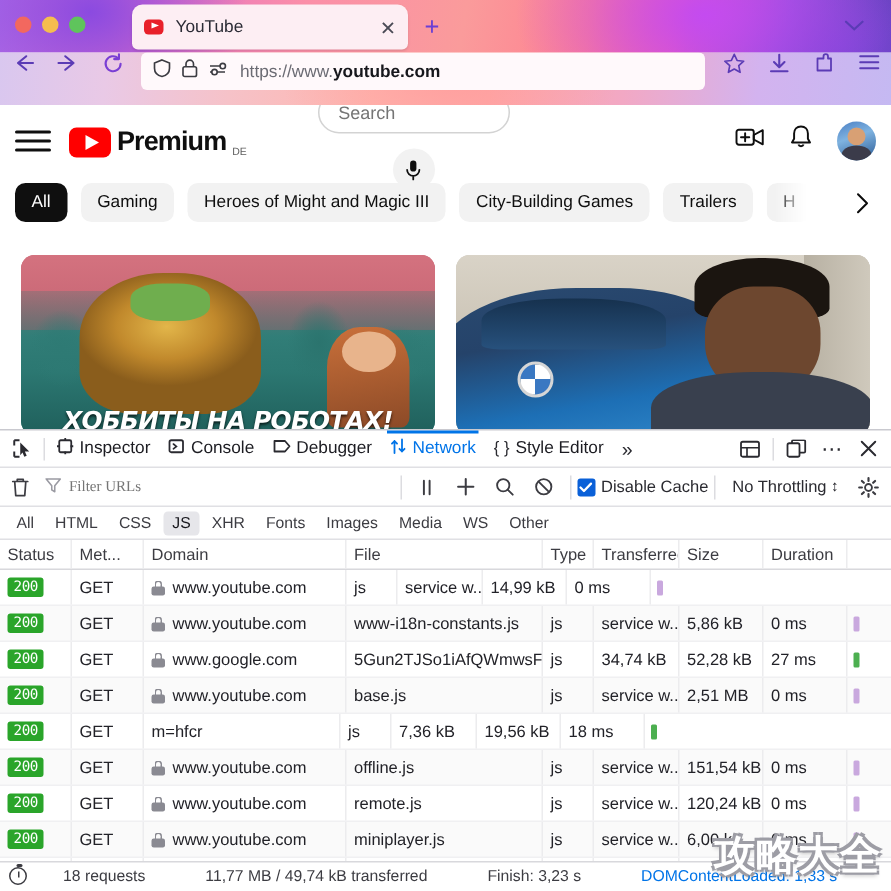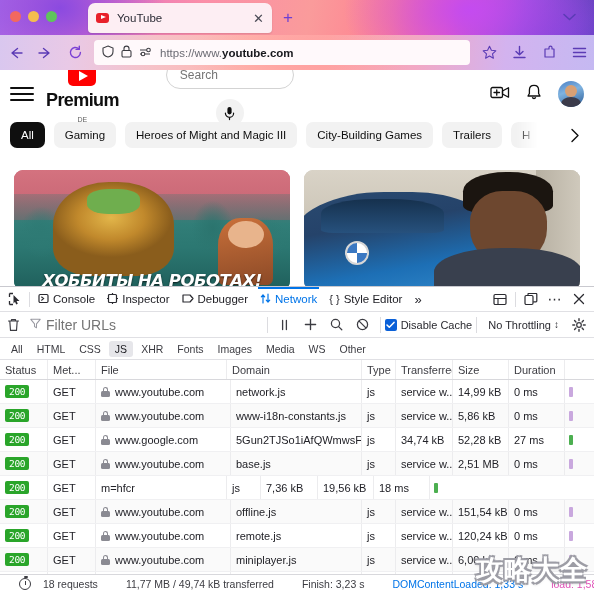--- a/index.html
+++ b/index.html
@@ -36,41 +36,41 @@
   .tab-fav { width:14px; height:11px; position:relative; flex:0 0 auto; }
   .tab-fav .yt { position:absolute; left:0; top:0; width:13px; height:10px; background:#e8202a; border-radius:3px; }
   .tab-fav .yt:after { content:""; position:absolute; left:4.5px; top:2.4px; border-left:5px solid #fff; border-top:2.6px solid transparent; border-bottom:2.6px solid transparent; }
   .tab-title { font-size:11.5px; color:#2b2b35; flex:1; white-space:nowrap; overflow:hidden; }
   .tab-close { font-size:13px; color:#4a4a55; line-height:1; cursor:pointer; }
 
   .tab-new { position:absolute; left:283px; top:9px; font-size:17px; color:#6b3fd4; line-height:1; font-weight:300; }
   .tab-chevron { position:absolute; right:18px; top:9px; font-size:13px; color:#5b3bb5; }
 
   .navbar {
-    height:35px; display:flex; align-items:center; gap:0; position:relative; overflow:hidden;
+    height:35px; display:flex; align-items:flex-start; gap:0; position:relative; overflow:hidden;
     background:
       radial-gradient(ellipse 150px 60px at 300px 20px, rgba(255,150,150,.55) 0%, rgba(255,150,150,0) 75%),
       linear-gradient(95deg,#d9c7ef 0%, #e9c9e6 12%, #f6c2c8 26%, #ffb5ae 42%, #ffa9a8 55%, #f2a8c4 70%, #d3b3ef 85%, #c5b9f2 100%);
   }
   .nav-ico { width:30px; display:flex; align-items:center; justify-content:center; color:#5b3bb5; }
   .nav-ico svg { display:block; }
 
   .urlbar {
     flex:1; height:25px; margin:0 4px; background:#fff9fb; border-radius:4px;
     display:flex; align-items:center; gap:7px; padding:0 8px;
   }
   .url-text { font-size:11.5px; color:#6b6b73; white-space:nowrap; }
   .url-text b { color:#17171c; font-weight:700; }
 
   
   .page { background:#fff; height:216px; position:relative; overflow:hidden; }
   .yt-head { height:48px; display:flex; align-items:center; padding:0 10px; }
   .hamburger { width:24px; height:18px; display:flex; flex-direction:column; justify-content:space-between; padding:2px 0; margin-right:12px; cursor:pointer; }
   .hamburger span { display:block; height:1.6px; background:#0f0f0f; border-radius:1px; }
-  .yt-logo { display:flex; align-items:center; gap:4px;flex-direction:column; }
+  .yt-logo { display:flex; align-items:flex-end; gap:4px; }
   .yt-logo .play { width:28px; height:20px; background:#ff0000; border-radius:5px; position:relative; margin-top:1px; }
   .yt-logo .play:after { content:""; position:absolute; left:10.5px; top:5px; border-left:9px solid #fff; border-top:5px solid transparent; border-bottom:5px solid transparent; }
   .yt-logo .word { font-size:18px; font-weight:700; color:#0f0f0f; letter-spacing:-0.6px; line-height:21px; }
   .yt-logo .cc { font-size:7px; color:#606060; margin-top:1px; }
 
   .yt-search { margin-left:47px; display:flex; align-items:center; gap:10px;flex-direction:column; }
   .search-box { display:flex; width:128px; height:28px; border:1px solid #d3d3d3; border-radius:16px; overflow:hidden; }
   .search-input { flex:1; border:none; outline:none; font-size:12px; color:#888; padding-left:13px; background:transparent; font-family:"Liberation Sans",sans-serif; }
   .mic-btn { width:28px; height:28px; border-radius:50%; background:#f2f2f2; display:flex; align-items:center; justify-content:center; cursor:pointer; }
 
@@ -135,21 +135,21 @@
   .dt-tab { display:flex; align-items:center; gap:4px; padding:0 6px; height:25px; cursor:pointer; position:relative; }
   .dt-tab.active { color:#0074e8; }
   .dt-tab.active:before { content:""; position:absolute; left:4px; right:4px; top:0; height:2px; background:#0074e8; }
   .dt-more { padding:0 6px; font-size:13px; color:#2a2a30; cursor:pointer; }
   .dt-right { margin-left:auto; display:flex; align-items:center; gap:2px; padding-right:4px; }
   .dt-rbtn { width:22px; height:22px; display:flex; align-items:center; justify-content:center; cursor:pointer; color:#2a2a30; }
 
   .dt-toolbar { height:26px; display:flex; align-items:center; border-bottom:1px solid #e0e0e4; font-size:11px; color:#2a2a30; }
   .tb-btn { width:26px; height:26px; display:flex; align-items:center; justify-content:center; cursor:pointer; }
   .filter-wrap { flex:1; display:flex; align-items:center; gap:5px; padding-left:4px; }
-  .filter-input { border:none; outline:none; font-size:14px; color:#3c3c42; background:transparent; width:100%; font-family:Liberation Sans, sans-serif; }
+  .filter-input { border:none; outline:none; font-size:10px; color:#3c3c42; background:transparent; width:100%; font-family:Liberation Serif, serif; }
   .tb-sep { width:1px; height:16px; background:#dcdce0; margin:0 4px; }
   .chk { width:12px; height:12px; border-radius:2px; background:#0a60d8; display:inline-flex; align-items:center; justify-content:center; margin-right:4px; }
   .chk svg { display:block; }
   .cache-lbl { display:flex; align-items:center; cursor:pointer; white-space:nowrap; }
   .throttle { display:flex; align-items:center; gap:3px; padding:0 7px; cursor:pointer; white-space:nowrap; }
 
   .dt-filters { height:22px; display:flex; align-items:center; gap:2px; padding:0 5px; border-bottom:1px solid #e0e0e4; font-size:10.5px; color:#3c3c42; }
   .f-item { padding:2px 6px; border-radius:3px; cursor:pointer; }
   .f-item.active { background:#e6e6ea; color:#17171c; }
 
@@ -169,21 +169,21 @@
   .c-duration { width:56px; }
   .c-wf { flex:1; border-right:none; padding:0; position:relative; }
   .status-pill { background:#2aa52a; color:#fff; font-family:"DejaVu Sans Mono", monospace; font-size:9.5px;
     padding:1px 4px; border-radius:2px; letter-spacing:-0.3px; }
   .lock { width:9px; height:10px; flex:0 0 auto; position:relative; }
   .lock .body { position:absolute; left:0; bottom:0; width:9px; height:6px; background:#8a8a92; border-radius:1.5px; }
   .lock .sh { position:absolute; left:2px; top:0; width:5px; height:5px; border:1.4px solid #8a8a92; border-bottom:none; border-radius:3px 3px 0 0; }
   .wf-bar { position:absolute; top:7px; width:4px; height:10px; border-radius:1px; }
 
   
-  .dt-status { height:19px; display:flex; align-items:center; gap:4px; border-top:1px solid #d8d8dc; font-size:10.5px; color:#3c3c42; padding-left:19px; background:#fff; }
+  .dt-status { height:19px; display:flex; align-items:center; gap:16px; border-top:1px solid #d8d8dc; font-size:10.5px; color:#3c3c42; padding-left:6px; background:#fff; }
   .st-item { padding:0 12px; white-space:nowrap; }
   .st-item.first { padding-left:8px; }
   .st-dcl { color:#0074e8; }
   .st-load { color:#e052b8; }
   .clock { width:12px; height:12px; border:1.4px solid #3c3c42; border-radius:50%; position:relative; flex:0 0 auto; }
   .clock:before { content:""; position:absolute; left:4.6px; top:2px; width:1.3px; height:4px; background:#3c3c42; }
   .clock:after { content:""; position:absolute; left:4.2px; top:-3px; width:4px; height:2px; background:#3c3c42; border-radius:1px; }
 
   .watermark { position:absolute; right:6px; bottom:6px; font-family:"DejaVu Sans", sans-serif;
     font-size:27px; font-weight:700; color:#ffffff; letter-spacing:1px; pointer-events:none;
@@ -368,32 +368,32 @@
       <div class="dt-picker">
         <svg width="14" height="14" viewBox="0 0 14 14">
             <path d="M1.5 1.5 H5 M1.5 1.5 V5 M1.5 12.5 H5 M1.5 12.5 V9" stroke="#2a2a30" stroke-width="1.3" fill="none"></path>
             <path d="M5.5 3 L11.5 9 H8.6 l1.2 2.8 -1.6 .7 -1.2 -2.8 -1.5 1.8 Z" fill="#2a2a30"></path>
           </svg>
       </div>
       <div class="dt-sep"></div>
 
       <div class="dt-tab">
         <span><svg width="11" height="11" viewBox="0 0 11 11">
+              <rect x="1.5" y="1.5" width="8" height="8" rx="1" stroke="#2a2a30" stroke-width="1.2" fill="none"></rect>
+              <path d="M5.5 0 V2 M5.5 9 V11 M0 5.5 H2 M9 5.5 H11" stroke="#2a2a30" stroke-width="1.2"></path>
+            </svg></span>
+        <span>Inspector</span>
+      </div>
+
+      <div class="dt-tab">
+        <span><svg width="11" height="11" viewBox="0 0 11 11">
               <rect x="1" y="1.5" width="9" height="8" rx="1.2" stroke="#2a2a30" stroke-width="1.2" fill="none"></rect>
               <path d="M3.6 4 L5.6 5.6 L3.6 7.2" stroke="#2a2a30" stroke-width="1.1" fill="none" stroke-linecap="round"></path>
             </svg></span>
         <span>Console</span>
-      </div>
-
-      <div class="dt-tab">
-        <span><svg width="11" height="11" viewBox="0 0 11 11">
-              <rect x="1.5" y="1.5" width="8" height="8" rx="1" stroke="#2a2a30" stroke-width="1.2" fill="none"></rect>
-              <path d="M5.5 0 V2 M5.5 9 V11 M0 5.5 H2 M9 5.5 H11" stroke="#2a2a30" stroke-width="1.2"></path>
-            </svg></span>
-        <span>Inspector</span>
       </div>
 
       <div class="dt-tab">
         <span><svg width="12" height="11" viewBox="0 0 12 11">
               <path d="M1 2 H8 L11 5.5 L8 9 H1 Z" stroke="#2a2a30" stroke-width="1.2" fill="none" stroke-linejoin="round"></path>
             </svg></span>
         <span>Debugger</span>
       </div>
 
       <div class="dt-tab active">
@@ -502,42 +502,41 @@
       <span class="f-item">Images</span>
       <span class="f-item">Media</span>
       <span class="f-item">WS</span>
       <span class="f-item">Other</span>
     </div>
 
     <div class="net-table">
       <div class="row head">
         <div class="c c-status">Status</div>
         <div class="c c-method">Met...</div>
+        <div class="c c-domain">Domain</div>
         <div class="c c-file">File</div>
-        <div class="c c-domain">Domain</div>
         <div class="c c-type">Type</div>
         <div class="c c-transferred">Transferred</div>
         <div class="c c-size">Size</div>
         <div class="c c-duration">Duration</div>
         <div class="c c-wf"></div>
       </div>
       <div id="rows">
           <div class="row">
             <div class="c c-status">
               <span class="status-pill">200</span>
             </div>
             <div class="c c-method">GET</div>
             <div class="c c-domain">
               <span class="lock">
                 <span class="sh"></span>
                 <span class="body"></span>
               </span>
               <span>www.youtube.com</span>
             </div>
-            <div class="c c-file">network.js</div>
             <div class="c c-type">js</div>
             <div class="c c-transferred">service w...</div>
             <div class="c c-size">14,99 kB</div>
             <div class="c c-duration">0 ms</div>
             <div class="c c-wf">
               <span class="wf-bar" style="left:4px;background:#c9a8de;"></span>
             </div>
           </div>
           <div class="row odd">
             <div class="c c-status">

